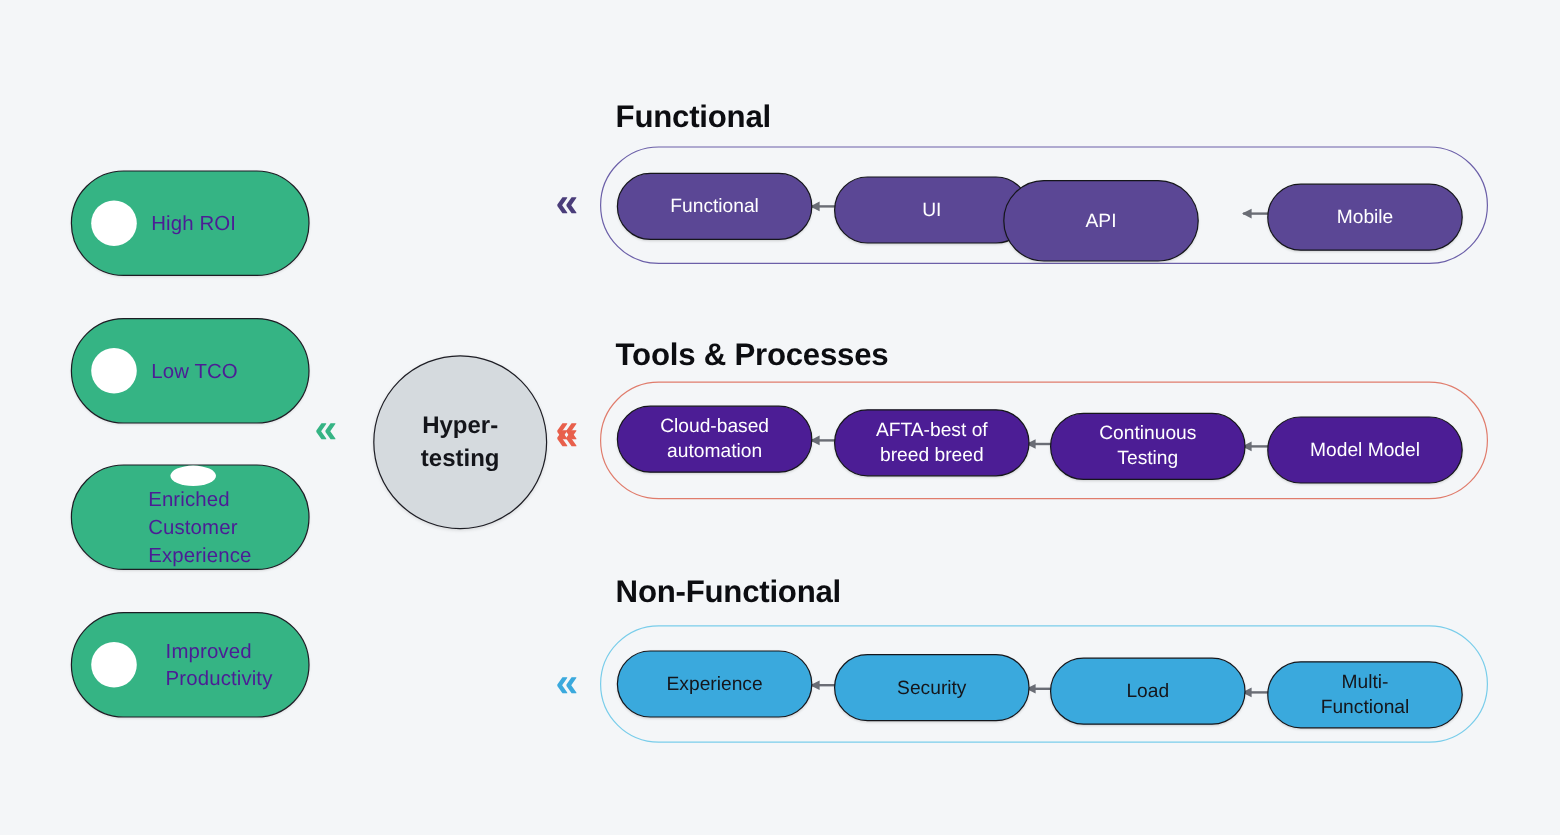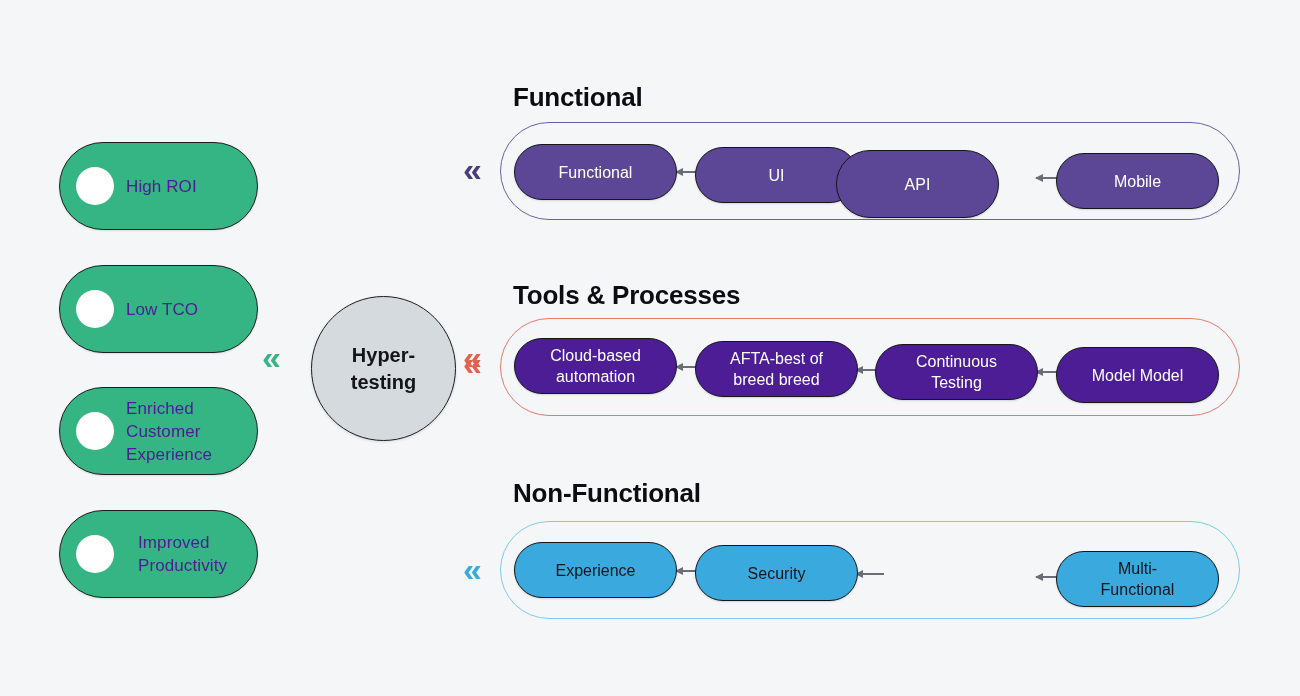--- a/index.html
+++ b/index.html
@@ -143,21 +143,21 @@
   <div class="benefit" style="left:59px; top:142px; width:199px; height:88px;">
     <div class="dot"></div>
     <div class="btext">High ROI</div>
   </div>
 
   <div class="benefit" style="left:59px; top:265px; width:199px; height:88px;">
     <div class="dot"></div>
     <div class="btext">Low TCO</div>
   </div>
 
-  <div class="benefit" style="left:59px; top:387px; width:199px; height:88px;">
+  <div class="benefit" style="left:59px; top:387px; width:199px; height:88px;flex-direction:column;">
     <div class="dot"></div>
     <div class="btext" style="white-space:pre-line;">Enriched
 Customer
 Experience</div>
   </div>
 
   <div class="benefit" style="left:59px; top:510px; width:199px; height:88px;gap:12px;">
     <div class="dot"></div>
     <div class="btext" style="white-space:pre-line;">Improved
 Productivity</div>
@@ -210,16 +210,17 @@
   <div class="chev" style="left:463px; top:552px; color:#3aa9dd;">«</div>
 
   <div class="capsule nonfunc" style="left:500px; top:521px; width:740px; height:98px;"></div>
 
   <div class="conn" style="left:676px; top:570px; width:28px;"></div>
   <div class="conn" style="left:856px; top:573px; width:28px;"></div>
   <div class="conn" style="left:1036px; top:576px; width:28px;"></div>
 
   <div class="node blue" style="left:514px; top:542px; width:163px; height:56px;">Experience</div>
   <div class="node blue" style="left:695px; top:545px; width:163px; height:56px;">Security</div>
+  <div class="node blue" style="left:875px; top:548px; width:163px; height:56px;">Load</div>
   <div class="node blue" style="left:1056px; top:551px; width:163px; height:56px; white-space:pre-line;">Multi-
 Functional</div>
 
 </div>
 
 </body></html>

